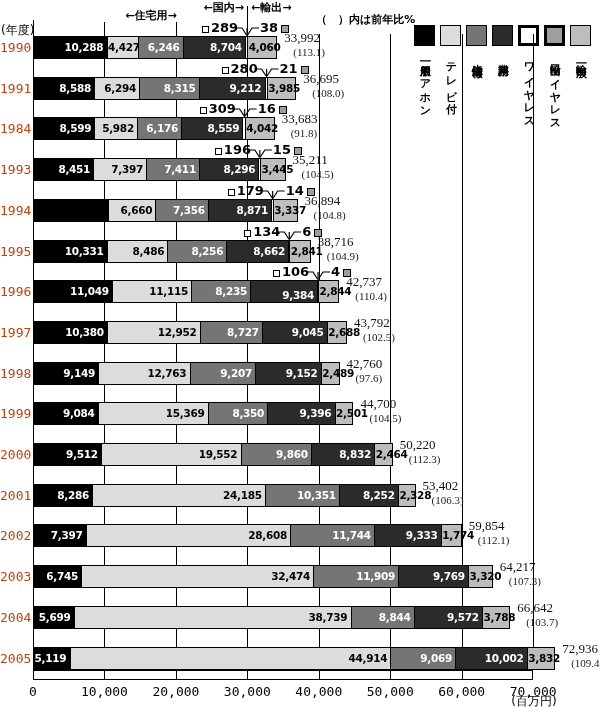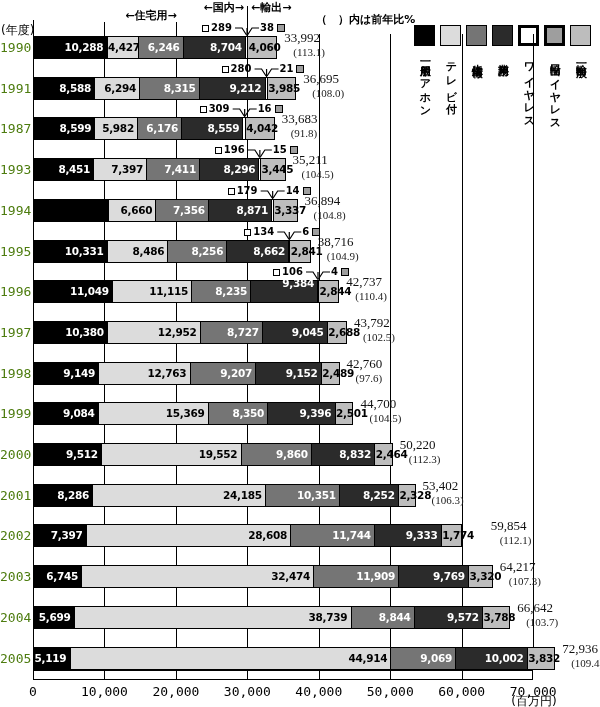--- a/index.html
+++ b/index.html
@@ -4,25 +4,25 @@
 <style>
   html,body{margin:0;padding:0;background:#fff;width:600px;height:707px;overflow:hidden;
     font-family:"DejaVu Sans",sans-serif;}
   #chart{position:relative;width:600px;height:707px;background:#fff;}
   .gridline{position:absolute;width:0;border-left:1px solid #000;}
   .yaxis{position:absolute;width:0;border-left:1px solid #000;}
   .seg{position:absolute;border:1px solid #000;box-sizing:border-box;}
   .seglabel{position:absolute;font-size:10.5px;font-weight:bold;letter-spacing:-0.3px;
     white-space:nowrap;font-family:"DejaVu Sans",sans-serif;}
   .yearlabel{position:absolute;left:0;width:30px;text-align:right;
-    font-family:"DejaVu Sans Mono",monospace;font-size:13px;color:#4d7c0f;}
+    font-family:"DejaVu Sans Mono",monospace;font-size:13px;color:#c2410c;}
   .totallabel{position:absolute;font-family:Liberation Serif, serif;font-size:13px;
     color:#111;white-space:nowrap;line-height:14px;}
   .yoylabel{font-size:11px;padding-left:9px;color:#222;}
-  .callout{position:absolute;font-size:10px;font-weight:bold;white-space:nowrap;color:#000;
+  .callout{position:absolute;font-size:13px;font-weight:bold;white-space:nowrap;color:#000;
     line-height:11px;}
   .sw{display:inline-block;vertical-align:-1px;box-sizing:border-box;}
   .annot{position:absolute;font-size:11px;font-weight:bold;color:#000;white-space:nowrap;}
   .axis-strip{position:absolute;border:1px solid #000;box-sizing:border-box;background:#fff;}
   .axis-tick{position:absolute;width:0;border-left:1px solid #000;}
   .axis-label{position:absolute;font-family:"DejaVu Sans Mono",monospace;font-size:13px;
     color:#000;transform:translateX(-50%);white-space:nowrap;}
   #legend{position:absolute;left:411px;top:25px;display:flex;}
   .leg-col{width:26px;display:flex;flex-direction:column;align-items:center;}
   .leg-swatch{width:21px;height:21px;box-sizing:border-box;}
@@ -131,21 +131,21 @@
     <div class="seglabel" style="top: 77px; line-height: 23px; color: rgb(255, 255, 255); left: 229.562px;">9,212</div>
     <div class="seg" style="left: 264.562px; top: 77px; width: 3.0006px; height: 23px; background: rgb(255, 255, 255);"></div>
     <div class="seg" style="left: 266.713px; top: 77px; width: 29.4728px; height: 23px; background: rgb(189, 189, 189);"></div>
     <div class="seglabel" style="top: 77px; line-height: 23px; color: rgb(0, 0, 0); left: 268.213px;">3,985</div>
     <div class="totallabel" style="left: 303.186px; top: 72px;">
       <div>36,695</div>
       <div class="yoylabel">(108.0)</div>
     </div>
     <div class="callout" style="top: 63px; left: 221.563px;"><span class="sw" style="width:7px;height:7px;background:#fff;border:1.5px solid #000;margin-right:2px;"></span>280</div>
     <div class="callout" style="top: 63px; left: 279.563px;">21<span class="sw" style="width:8px;height:8px;background:#9e9e9e;border:1.5px solid #000;margin-left:3px;"></span></div>
-    <div class="yearlabel" style="top: 117px; line-height: 23px;">1987</div>
+    <div class="yearlabel" style="top: 117px; line-height: 23px;">1984</div>
     <div class="seg" style="left: 33px; top: 117px; width: 62.4399px; height: 23px; background: rgb(0, 0, 0);"></div>
     <div class="seglabel" style="top: 117px; line-height: 23px; color: rgb(255, 255, 255); left: 59.4399px;">8,599</div>
     <div class="seg" style="left: 94.4399px; top: 117px; width: 43.7414px; height: 23px; background: rgb(220, 220, 220);"></div>
     <div class="seglabel" style="top: 117px; line-height: 23px; color: rgb(0, 0, 0); left: 102.181px;">5,982</div>
     <div class="seg" style="left: 137.181px; top: 117px; width: 45.1275px; height: 23px; background: rgb(117, 117, 117);"></div>
     <div class="seglabel" style="top: 117px; line-height: 23px; color: rgb(255, 255, 255); left: 146.309px;">6,176</div>
     <div class="seg" style="left: 181.309px; top: 117px; width: 62.1541px; height: 23px; background: rgb(43, 43, 43);"></div>
     <div class="seglabel" style="top: 117px; line-height: 23px; color: rgb(255, 255, 255); left: 207.463px;">8,559</div>
     <div class="seg" style="left: 242.463px; top: 117px; width: 3.20781px; height: 23px; background: rgb(255, 255, 255);"></div>
     <div class="seg" style="left: 244.785px; top: 117px; width: 29.8801px; height: 23px; background: rgb(189, 189, 189);"></div>
@@ -211,21 +211,21 @@
     <div class="callout" style="top: 226px; left: 244.284px; text-align: right;"><span class="sw" style="width:7px;height:7px;background:#fff;border:1.5px solid #000;margin-right:2px;"></span>134</div>
     <div class="callout" style="top: 226px; left: 302.284px;">6<span class="sw" style="width:8px;height:8px;background:#9e9e9e;border:1.5px solid #000;margin-left:3px;"></span></div>
     <div class="yearlabel" style="top: 280px; line-height: 23px;">1996</div>
     <div class="seg" style="left: 33px; top: 280px; width: 79.9451px; height: 23px; background: rgb(0, 0, 0);"></div>
     <div class="seglabel" style="top: 280px; line-height: 23px; color: rgb(255, 255, 255); left: 69.9451px;">11,049</div>
     <div class="seg" style="left: 111.945px; top: 280px; width: 80.4167px; height: 23px; background: rgb(220, 220, 220);"></div>
     <div class="seglabel" style="top: 280px; line-height: 23px; color: rgb(0, 0, 0); left: 149.362px;">11,115</div>
     <div class="seg" style="left: 191.362px; top: 280px; width: 59.8391px; height: 23px; background: rgb(117, 117, 117);"></div>
     <div class="seglabel" style="top: 280px; line-height: 23px; color: rgb(255, 255, 255); left: 215.201px;">8,235</div>
     <div class="seg" style="left: 250.201px; top: 280px; width: 68.0487px; height: 23px; background: rgb(43, 43, 43);"></div>
-    <div class="seglabel" style="top: 272px; line-height: 23px; color: rgb(255, 255, 255); left: 282.25px;">9,384</div>
+    <div class="seglabel" style="top: 284px; line-height: 23px; color: rgb(255, 255, 255); left: 282.25px;">9,384</div>
     <div class="seg" style="left: 317.25px; top: 280px; width: 2px; height: 23px; background: rgb(255, 255, 255);"></div>
     <div class="seg" style="left: 318.035px; top: 280px; width: 21.3204px; height: 23px; background: rgb(189, 189, 189);"></div>
     <div class="seglabel" style="top: 280px; line-height: 23px; color: rgb(0, 0, 0); left: 319.535px;">2,844</div>
     <div class="totallabel" style="left: 346.356px; top: 275px;">
       <div>42,737</div>
       <div class="yoylabel">(110.4)</div>
     </div>
     <div class="callout" style="top: 266px; left: 273.007px;"><span class="sw" style="width:7px;height:7px;background:#fff;border:1.5px solid #000;margin-right:2px;"></span>106</div>
     <div class="callout" style="top: 266px; left: 331.007px;">4<span class="sw" style="width:8px;height:8px;background:#9e9e9e;border:1.5px solid #000;margin-left:3px;"></span></div>
     <div class="yearlabel" style="top: 321px; line-height: 23px;">1997</div>
@@ -307,21 +307,21 @@
     <div class="seg" style="left: 33px; top: 524px; width: 53.8516px; height: 23px; background: rgb(0, 0, 0);"></div>
     <div class="seglabel" style="top: 524px; line-height: 23px; color: rgb(255, 255, 255); left: 50.8516px;">7,397</div>
     <div class="seg" style="left: 85.8516px; top: 524px; width: 205.404px; height: 23px; background: rgb(220, 220, 220);"></div>
     <div class="seglabel" style="top: 524px; line-height: 23px; color: rgb(0, 0, 0); left: 248.256px;">28,608</div>
     <div class="seg" style="left: 290.256px; top: 524px; width: 84.9109px; height: 23px; background: rgb(117, 117, 117);"></div>
     <div class="seglabel" style="top: 524px; line-height: 23px; color: rgb(255, 255, 255); left: 332.167px;">11,744</div>
     <div class="seg" style="left: 374.167px; top: 524px; width: 67.6843px; height: 23px; background: rgb(43, 43, 43);"></div>
     <div class="seglabel" style="top: 524px; line-height: 23px; color: rgb(255, 255, 255); left: 405.851px;">9,333</div>
     <div class="seg" style="left: 440.851px; top: 524px; width: 20.8059px; height: 23px; background: rgb(189, 189, 189);"></div>
     <div class="seglabel" style="top: 524px; line-height: 23px; color: rgb(0, 0, 0); left: 442.351px;">1,774</div>
-    <div class="totallabel" style="left: 468.657px; top: 519px; margin-left: 22px;">
+    <div class="totallabel" style="left: 468.657px; top: 519px;">
       <div>59,854</div>
       <div class="yoylabel">(112.1)</div>
     </div>
     <div class="yearlabel" style="top: 565px; line-height: 23px;">2003</div>
     <div class="seg" style="left: 33px; top: 565px; width: 49.193px; height: 23px; background: rgb(0, 0, 0);"></div>
     <div class="seglabel" style="top: 565px; line-height: 23px; color: rgb(255, 255, 255); left: 46.193px;">6,745</div>
     <div class="seg" style="left: 81.193px; top: 565px; width: 233.027px; height: 23px; background: rgb(220, 220, 220);"></div>
     <div class="seglabel" style="top: 565px; line-height: 23px; color: rgb(0, 0, 0); left: 271.22px;">32,474</div>
     <div class="seg" style="left: 313.22px; top: 565px; width: 86.0898px; height: 23px; background: rgb(117, 117, 117);"></div>
     <div class="seglabel" style="top: 565px; line-height: 23px; color: rgb(255, 255, 255); left: 356.31px;">11,909</div>

